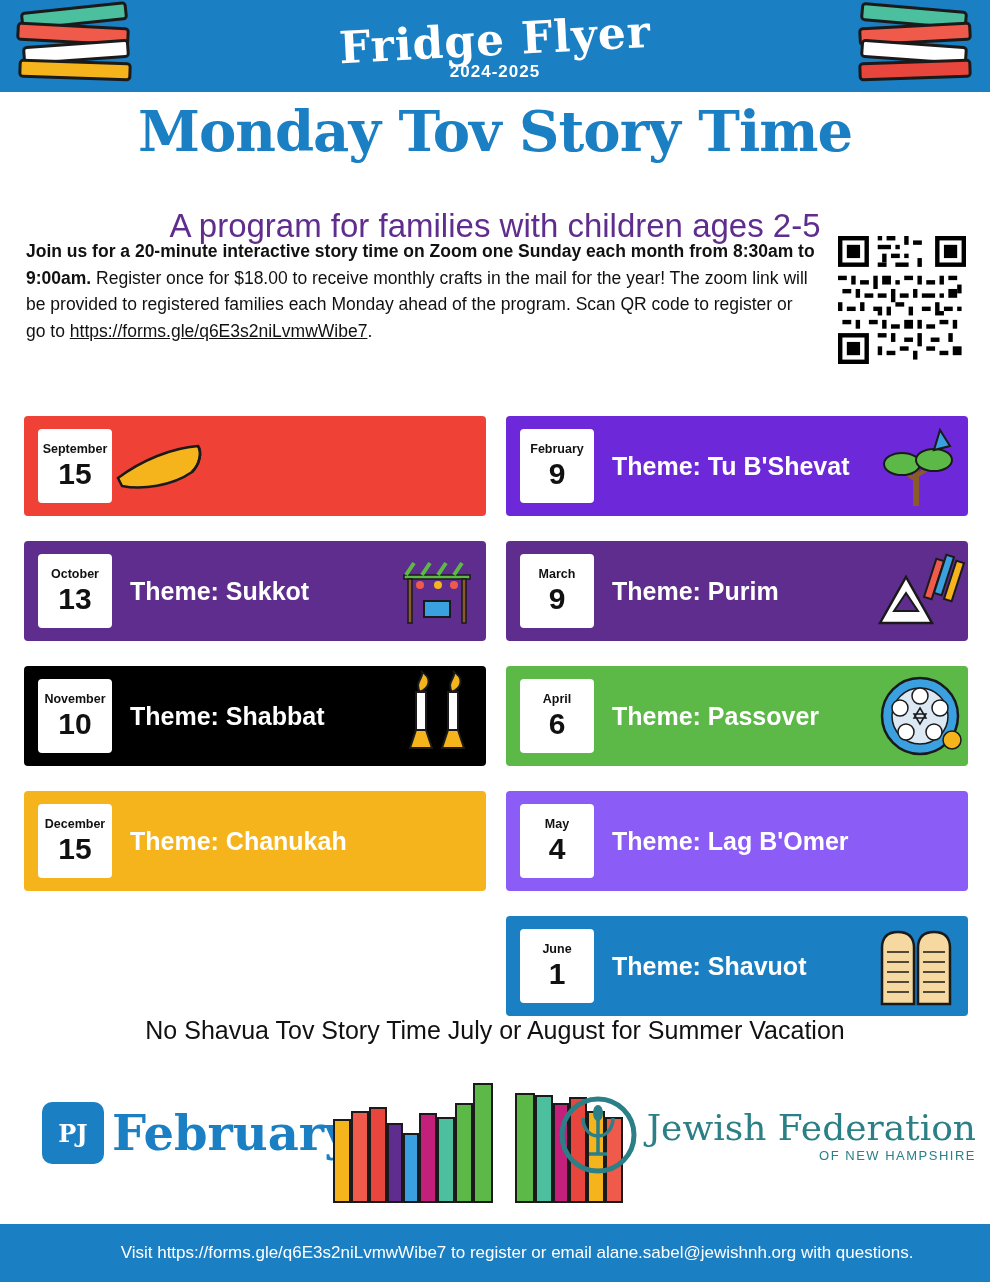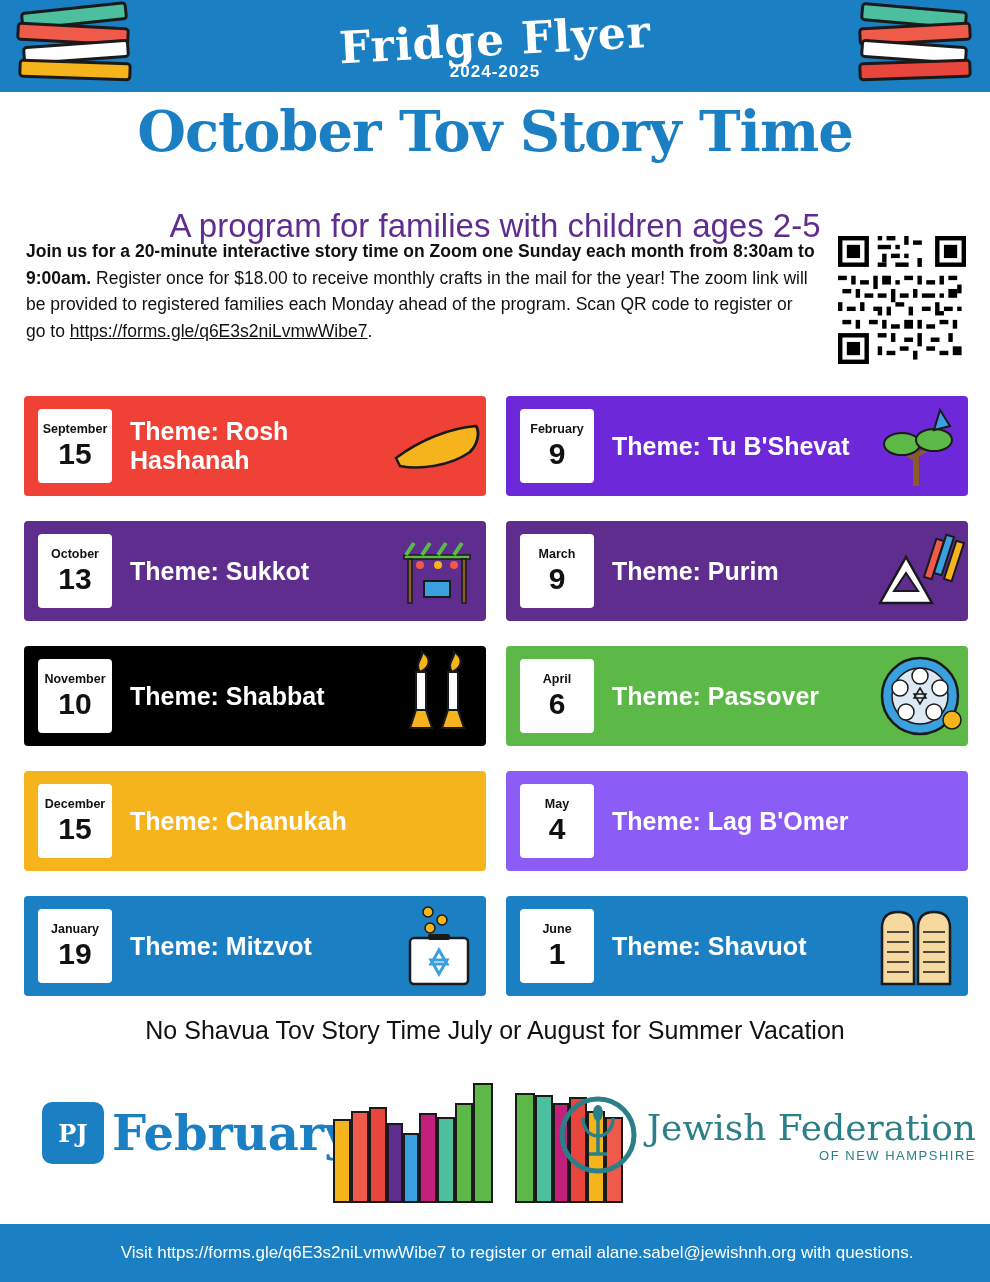--- a/index.html
+++ b/index.html
@@ -54,21 +54,21 @@
   .desc a { color: #111; text-decoration: underline; }
 
   
   .qr {
     position: absolute; left: 838px; top: 236px; width: 128px; height: 128px;
     background: #fff;
   }
 
   
   .rows { position: absolute; left: 0; top: 396px; width: 990px; }
-  .row-pair { position: relative; height: 100px; margin-bottom: 25px; }
+  .row-pair { position: relative; height: 100px; margin-bottom: 25px; margin-top: 20px; }
   .event {
     position: absolute; top: 0; height: 100px; width: 462px;
     border-radius: 4px;
     display: flex; align-items: center;
   }
   .event.left { left: 24px; }
   .event.right { left: 506px; }
   .date-box {
     width: 74px; height: 74px; margin-left: 14px;
     background: #ffffff; border-radius: 4px;
@@ -140,21 +140,21 @@
       <rect x="30" y="8" width="104" height="16" rx="3" fill="#4bbf9e" transform="rotate(5 82 16)"></rect>
       <rect x="28" y="26" width="110" height="16" rx="3" fill="#f05a4a" transform="rotate(-3 83 34)"></rect>
       <rect x="30" y="44" width="104" height="16" rx="3" fill="#ffffff" transform="rotate(4 82 52)"></rect>
       <rect x="28" y="62" width="110" height="16" rx="3" fill="#e8453c" transform="rotate(-2 83 70)"></rect>
     </g>
   </svg>
   <div class="banner-title">Fridge Flyer</div>
   <div class="banner-years">2024-2025</div>
 </div>
 
-<div class="main-title">October Tov Story Time</div>
+<div class="main-title">Monday Tov Story Time</div>
 <div class="sub-title">A program for families with children ages 2-5</div>
 
 <div class="desc">
   <b>Join us for a 20-minute interactive story time on Zoom one Sunday each month from 8:30am to 9:00am.</b><span> Register once for $18.00 to receive monthly crafts in the mail for the year! The zoom link will be provided to registered families each Monday ahead of the program. Scan QR code to register or go to </span><a href="#">https://forms.gle/q6E3s2niLvmwWibe7</a><span>.</span>
 </div>
 
 <svg class="qr" viewBox="0 0 29 29">
   <rect width="29" height="29" fill="#fff"></rect>
   <g fill="#000">
     <rect x="0" y="0" width="7" height="7"></rect>
@@ -240,21 +240,20 @@
 </svg>
 
 <div class="rows">
 
   <div class="row-pair">
     <div class="event left" style="background:#ef4136">
       <div class="date-box">
         <span class="date-month">September</span>
         <span class="date-day">15</span>
       </div>
-      <div class="theme">Theme: Rosh Hashanah</div>
       <div class="art">
         <svg width="96" height="92" viewBox="0 0 96 92">
             <path d="M6 58 C30 40 60 28 86 26 C90 32 88 44 80 52 C60 66 30 70 10 66 Z" fill="#f5b41c" stroke="#1a1a1a" stroke-width="2.5"></path>
             <path d="M86 26 C90 32 88 44 80 52" fill="none" stroke="#1a1a1a" stroke-width="2.5"></path>
           </svg>
       </div>
     </div>
     <div class="event right" style="background:#6d28d9">
       <div class="date-box">
         <span class="date-month">February</span>
@@ -387,37 +386,20 @@
       <div class="date-box">
         <span class="date-month">May</span>
         <span class="date-day">4</span>
       </div>
       <div class="theme">Theme: Lag B'Omer</div>
       <div class="art"></div>
     </div>
   </div>
 
   <div class="row-pair">
-    <div class="event left" style="background:#1b7fc4">
-      <div class="date-box">
-        <span class="date-month">January</span>
-        <span class="date-day">19</span>
-      </div>
-      <div class="theme">Theme: Mitzvot</div>
-      <div class="art">
-        <svg width="96" height="92" viewBox="0 0 96 92">
-            <circle cx="38" cy="12" r="5" fill="#f5b41c" stroke="#1a1a1a" stroke-width="1.5"></circle>
-            <circle cx="52" cy="20" r="5" fill="#f5b41c" stroke="#1a1a1a" stroke-width="1.5"></circle>
-            <circle cx="40" cy="28" r="5" fill="#f5b41c" stroke="#1a1a1a" stroke-width="1.5"></circle>
-            <rect x="20" y="38" width="58" height="46" rx="4" fill="#ffffff" stroke="#1a1a1a" stroke-width="2.5"></rect>
-            <rect x="38" y="34" width="22" height="6" rx="2" fill="#1a1a1a"></rect>
-            <path d="M49 50 L57 64 L41 64 Z M49 74 L41 60 L57 60 Z" fill="none" stroke="#3aa0e0" stroke-width="3"></path>
-          </svg>
-      </div>
-    </div>
     <div class="event right" style="background:#1b7fc4">
       <div class="date-box">
         <span class="date-month">June</span>
         <span class="date-day">1</span>
       </div>
       <div class="theme">Theme: Shavuot</div>
       <div class="art">
         <svg width="96" height="92" viewBox="0 0 96 92">
             <path d="M10 84 L10 28 Q10 12 26 12 Q42 12 42 28 L42 84 Z" fill="#f5d9a0" stroke="#1a1a1a" stroke-width="2.5"></path>
             <path d="M46 84 L46 28 Q46 12 62 12 Q78 12 78 28 L78 84 Z" fill="#f5d9a0" stroke="#1a1a1a" stroke-width="2.5"></path>

